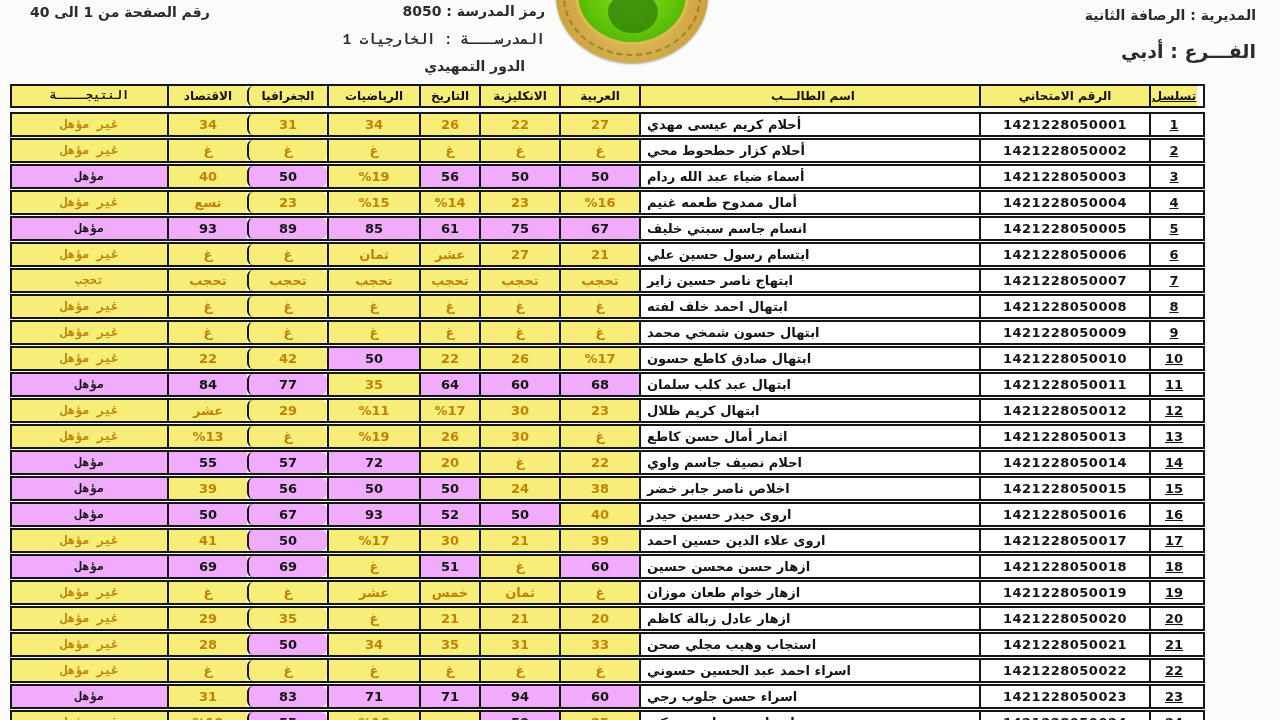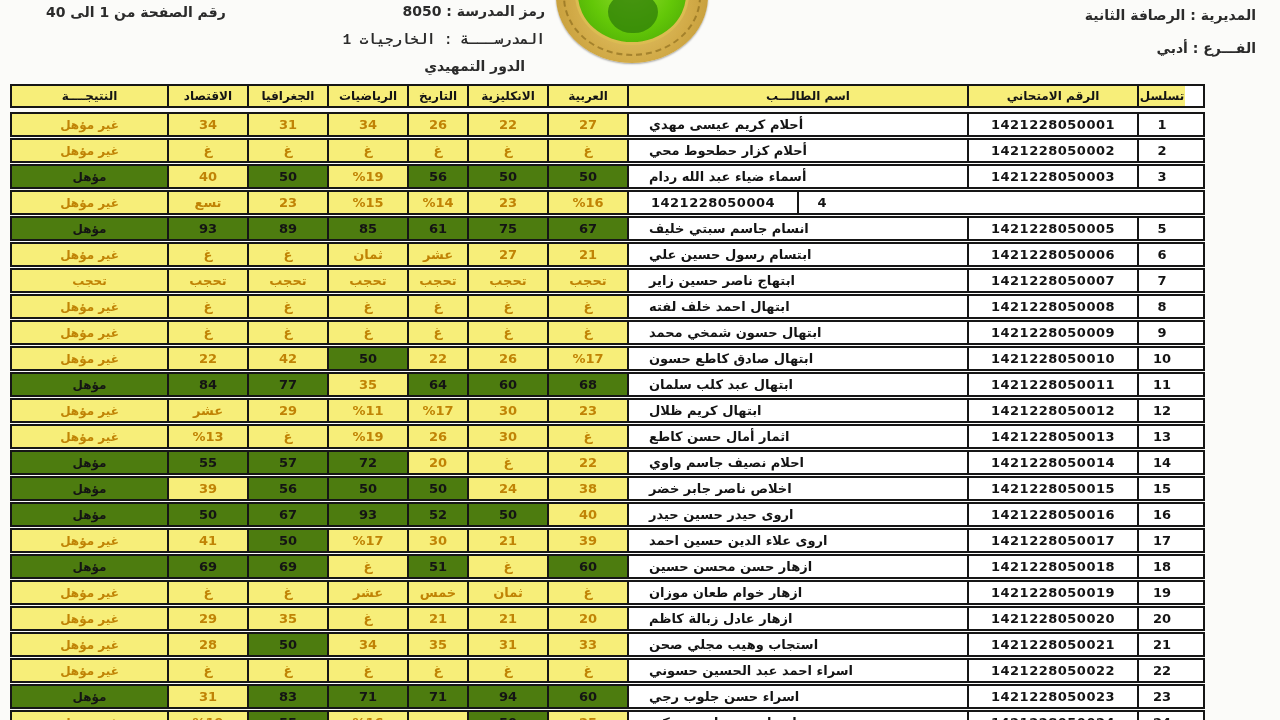--- a/index.html
+++ b/index.html
@@ -7,26 +7,26 @@
   body {
     position:relative;
     background:#fbfbf9;
     font-family:"DejaVu Sans", sans-serif;
     font-weight:bold;
     color:#1a1a1a;
   }
 
   
   .hdr-text { position:absolute; direction:rtl; color:#2b2b2b; white-space:nowrap; }
-  .page-info   { left:46px; top:4px; font-size:14px; direction:rtl; }
+  .page-info   { left:30px; top:4px; font-size:14px; direction:rtl; }
   .school-code { right:735px; top:3px;  font-size:14px; text-align:right; }
   .school-name { right:735px; top:31px; font-size:14px; text-align:right;font-family:Liberation Mono, monospace; }
   .round       { right:755px; top:58px; font-size:14px; text-align:right; }
   .directorate { right:24px;  top:7px;  font-size:14px; text-align:right; }
-  .branch      { right:24px;  top:40px; font-size:14px; text-align:right; }
+  .branch      { right:24px;  top:40px; font-size:19px; text-align:right; }
 
   
   .logo {
     position:absolute; left:556px; top:-70px;
     width:152px; height:133px; border-radius:50%;
     background:radial-gradient(circle at 50% 55%, #e8cc74 0%, #d2ab48 55%, #b98f2e 100%);
     box-shadow:0 1px 2px rgba(0,0,0,.35);
   }
   .logo::after {
     content:""; position:absolute; inset:7px; border-radius:50%;
@@ -58,34 +58,34 @@
   .tcell {
     display:flex; align-items:center; justify-content:center;
     border-left:2px solid #161616;
     font-size:13px; line-height:1;
     overflow:hidden;
     background:#fff; color:#141414;
   }
   .tcell:first-child { border-left:none; }
   .head .tcell { background:#f7ee79; color:#141414; font-size:12px; }
   .fail { background:#f7ee79; color:#c08305; }
-  .pass { background:#4d7c0f; color:#141414;text-align:center; }
+  .pass { background:#f0abfc; color:#141414;text-align:center; }
 
   .col-result    { width:155px; }
   .col-economics { width:80px; }
-  .col-geography { width:80px; }
-  .col-math      { width:80px; }
+  .col-geography { width:80px;border-radius:6px; }
+  .col-math      { width:92px; }
   .col-history   { width:60px; }
   .col-english   { width:80px; }
   .col-arabic    { width:80px; }
-  .col-name      { width:340px; justify-content:flex-end; padding-left:20px; padding-right:14px; direction:rtl; text-align:right; }
+  .col-name      { width:340px; justify-content:flex-end; padding-left:6px; padding-right:14px; direction:rtl; text-align:right; }
   .col-exam_no   { width:170px; letter-spacing:.5px; }
-  .col-serial    { width:48px; }
+  .col-serial    { width:48px;text-decoration:underline; }
   .head .col-name { justify-content:center; padding-right:0; }
-  .col-result { font-size:12px; }
+  .col-result { font-size:12px;font-family:Liberation Mono, monospace; }
 </style>
 </head>
 <body>
 
 <div class="hdr-text page-info">رقم الصفحة من 1 الى 40</div>
 <div class="hdr-text school-code">رمز المدرسة :  8050</div>
 <div class="hdr-text school-name">المدرســـة :  الخارجيات 1</div>
 <div class="hdr-text round">الدور التمهيدي</div>
 <div class="hdr-text directorate">المديرية :  الرصافة الثانية</div>
 <div class="hdr-text branch">الفـــرع :  أدبي</div>
@@ -146,20 +146,21 @@
       <div class="tcell col-serial">3</div>
     </div>
     <div class="trow">
       <div class="tcell col-result fail">غير مؤهل</div>
       <div class="tcell col-economics fail">تسع</div>
       <div class="tcell col-geography fail">23</div>
       <div class="tcell col-math fail">%15</div>
       <div class="tcell col-history fail">%14</div>
       <div class="tcell col-english fail">23</div>
       <div class="tcell col-arabic fail">%16</div>
+      <div class="tcell col-name">أمال ممدوح طعمه غنيم</div>
       <div class="tcell col-exam_no">1421228050004</div>
       <div class="tcell col-serial">4</div>
     </div>
     <div class="trow">
       <div class="tcell col-result pass">مؤهل</div>
       <div class="tcell col-economics pass">93</div>
       <div class="tcell col-geography pass">89</div>
       <div class="tcell col-math pass">85</div>
       <div class="tcell col-history pass">61</div>
       <div class="tcell col-english pass">75</div>

